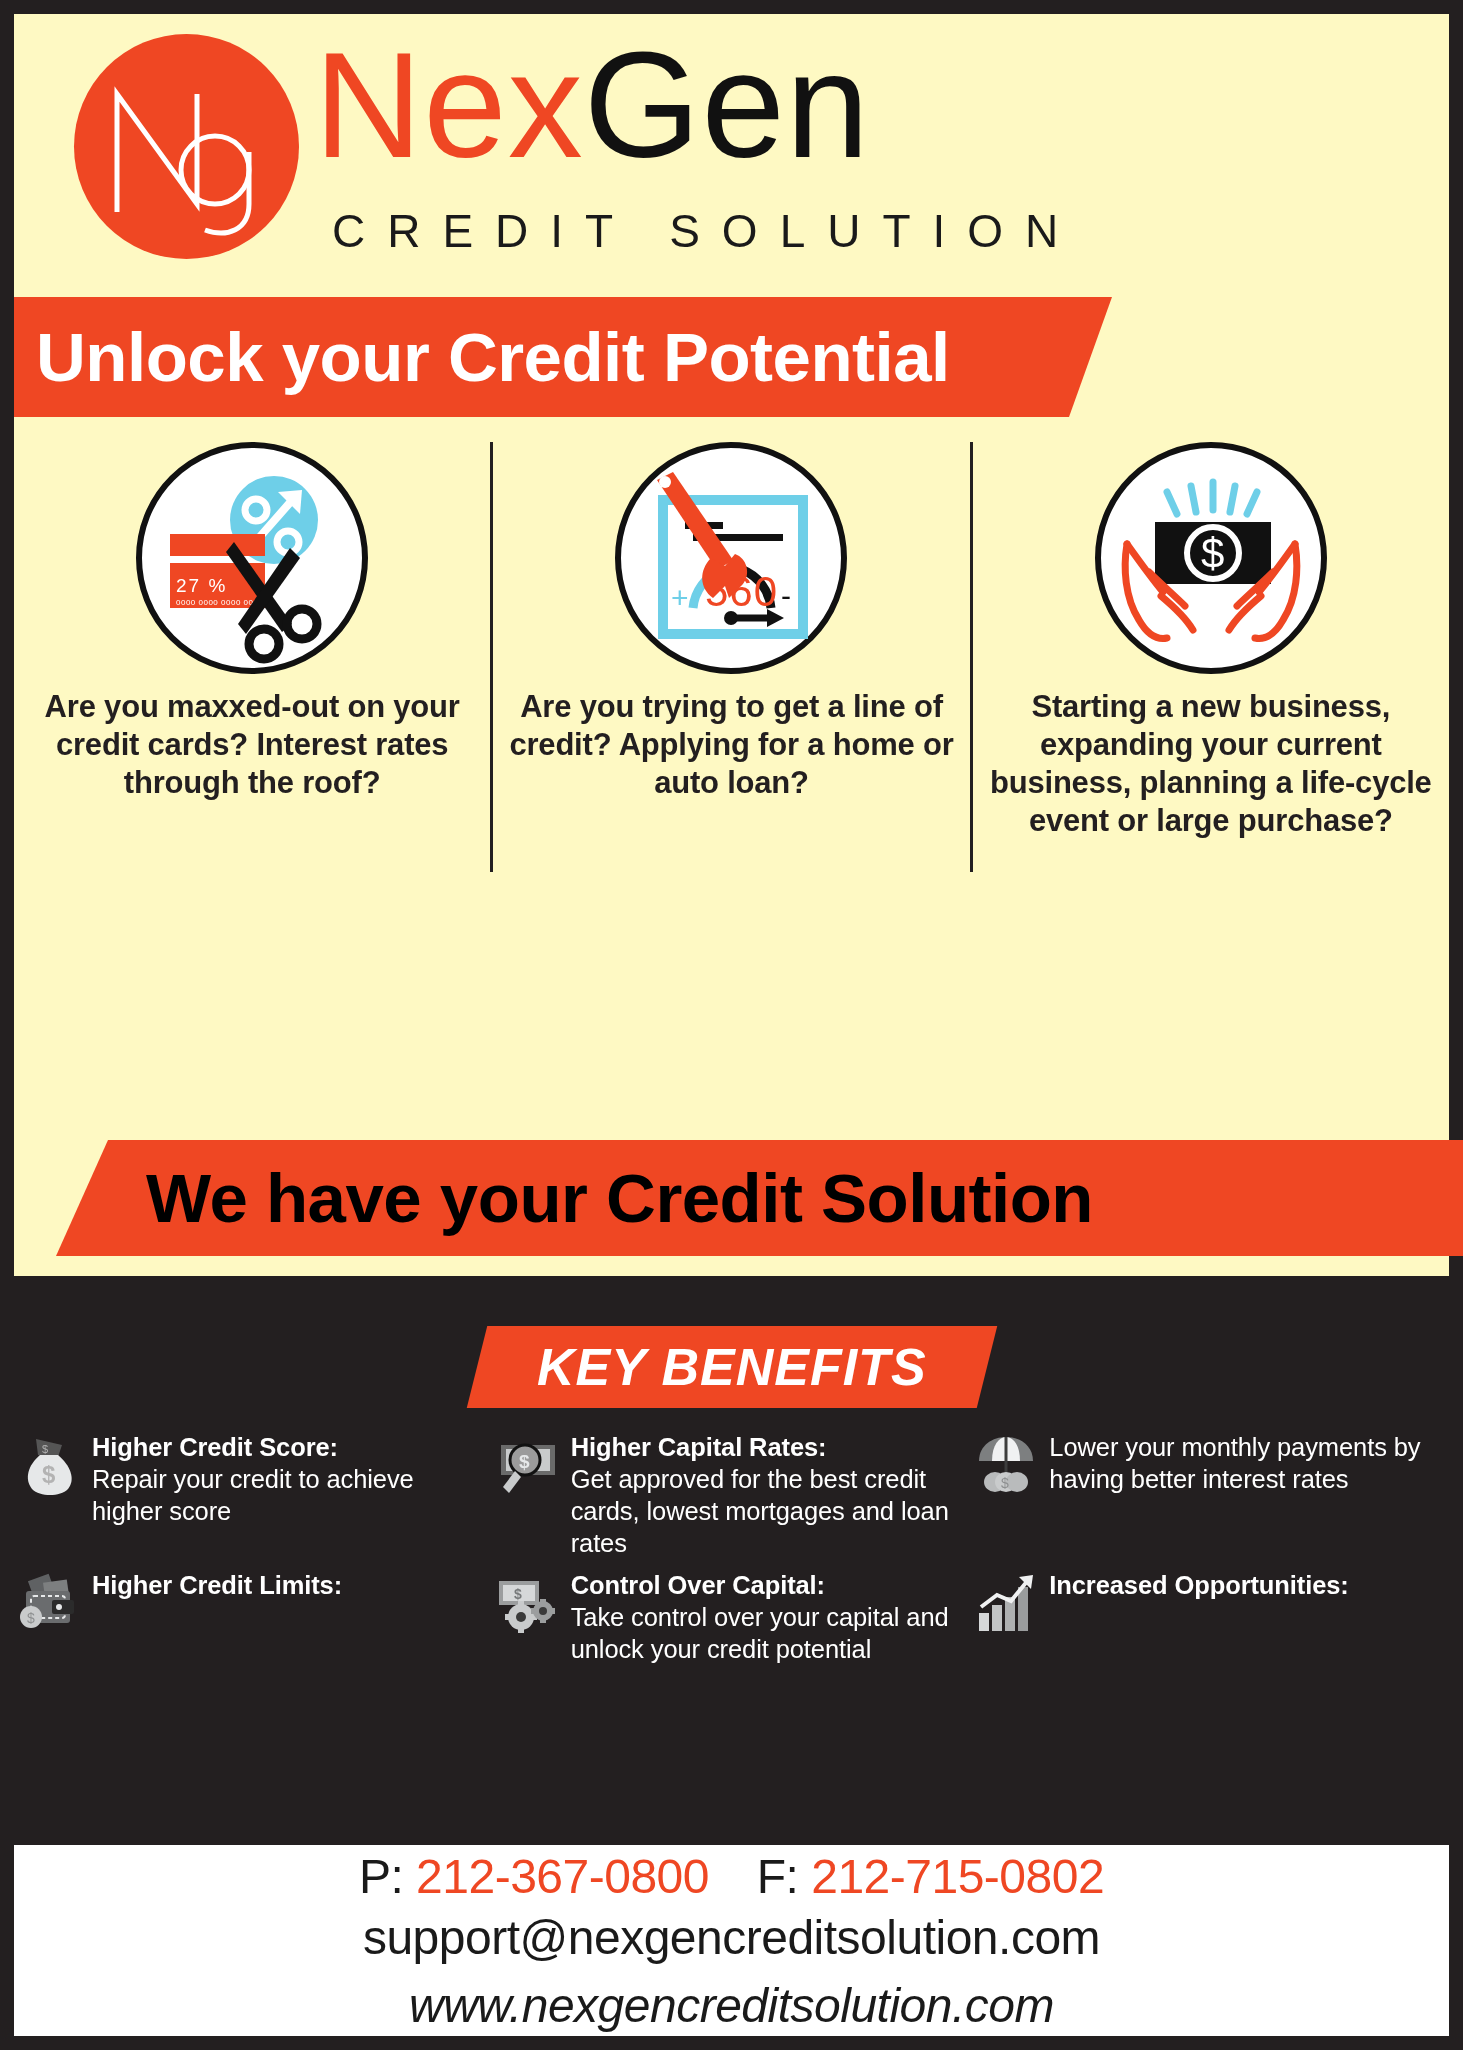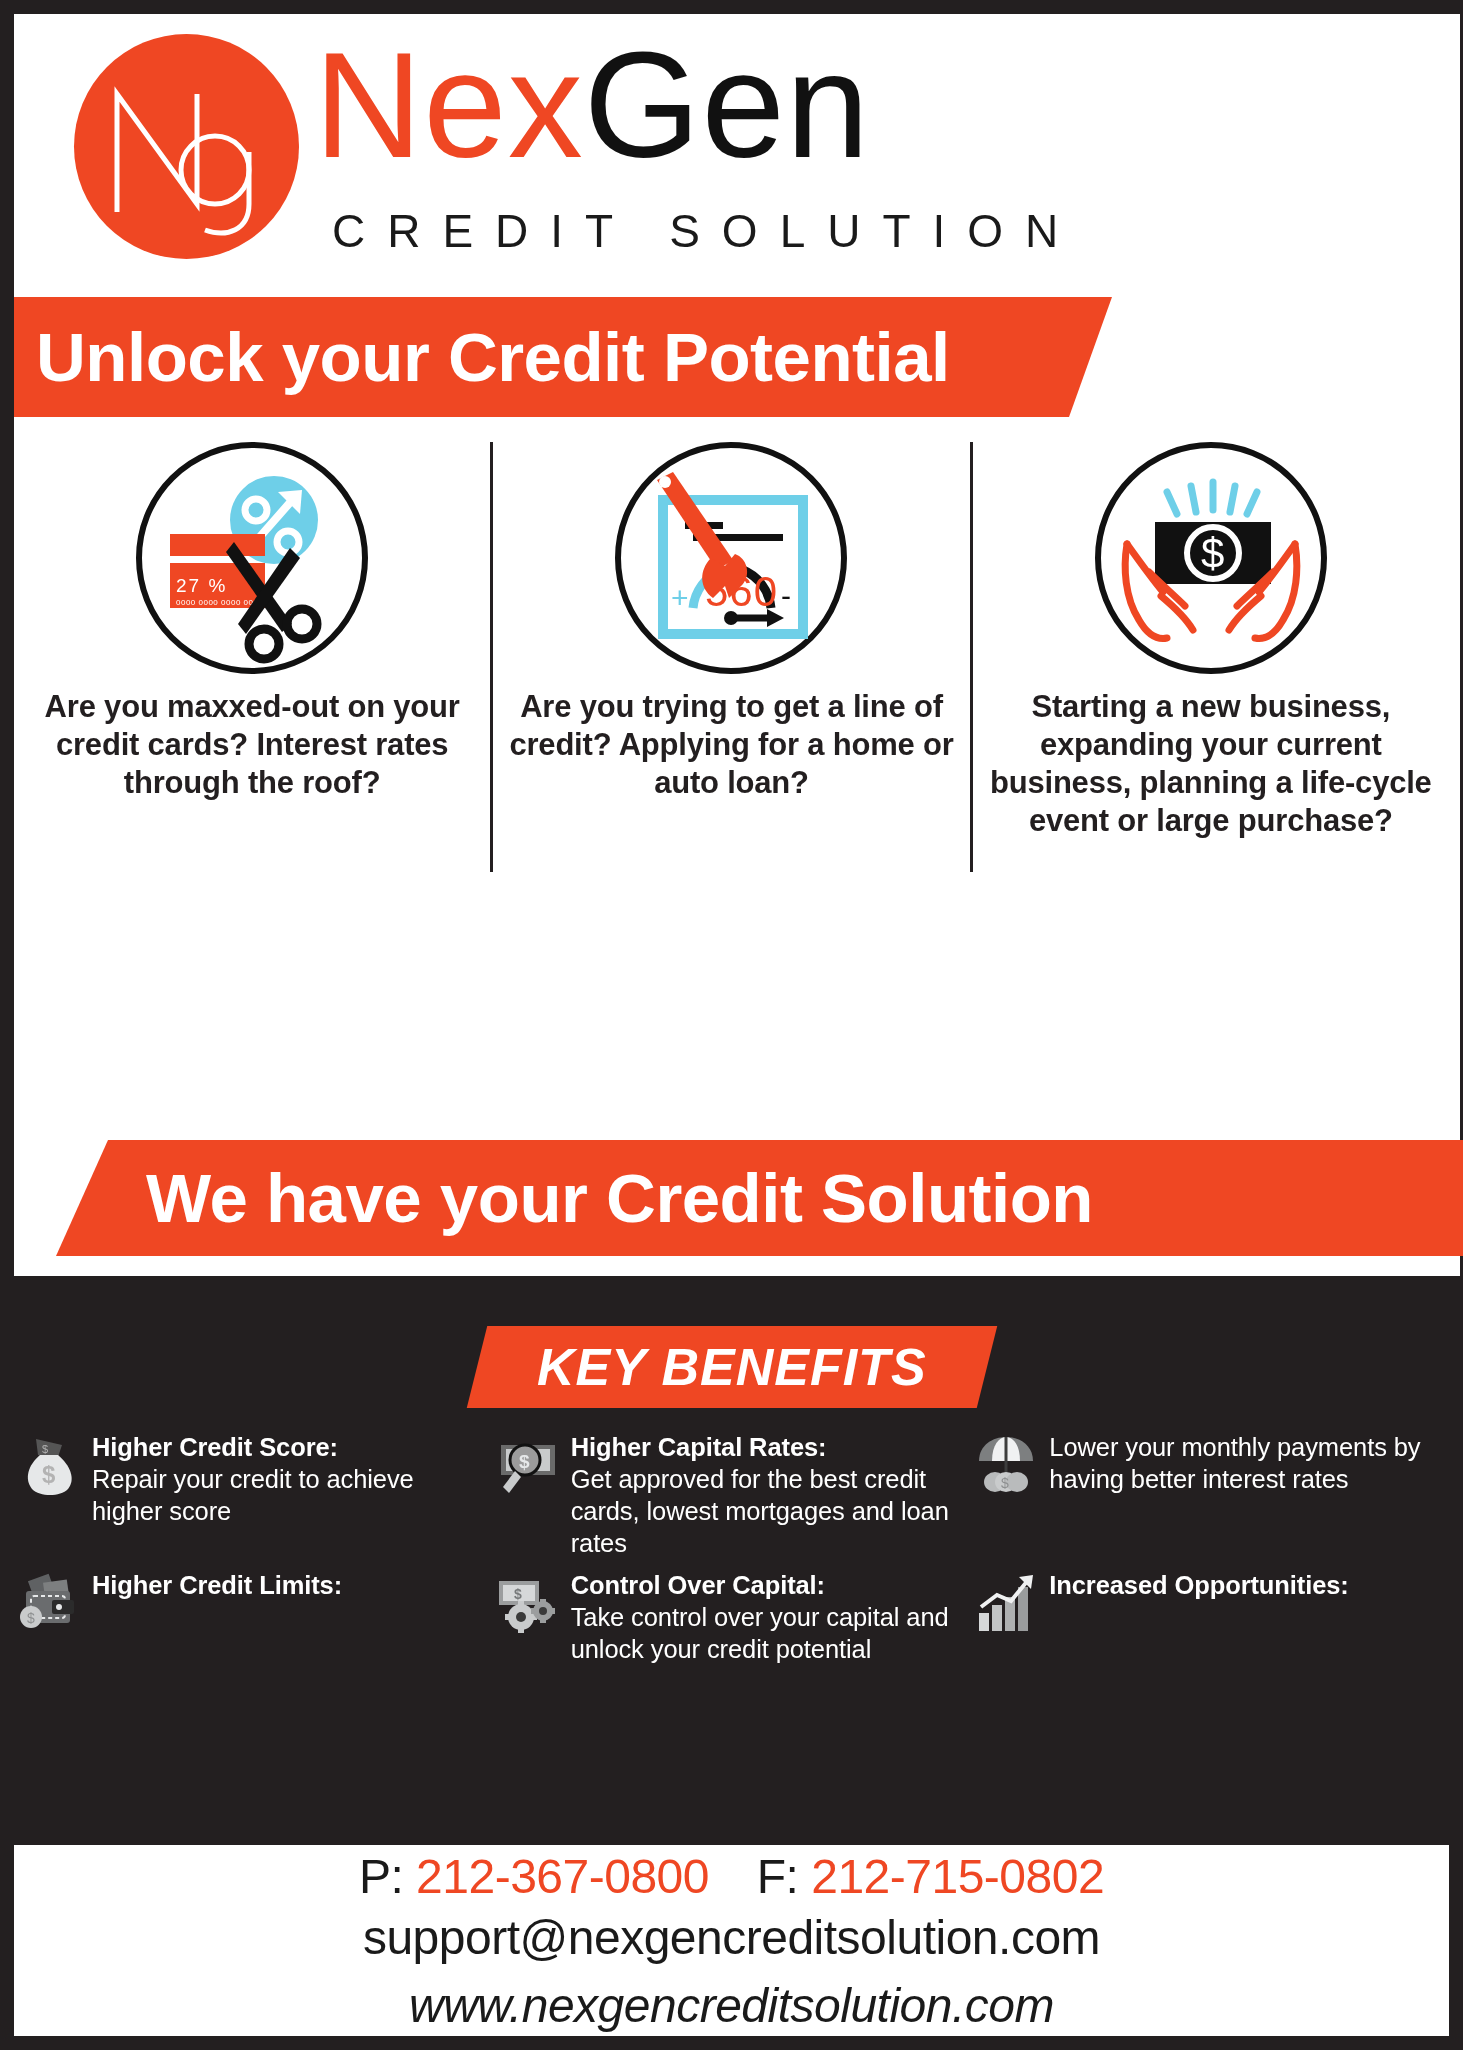--- a/index.html
+++ b/index.html
@@ -11,22 +11,21 @@
   }
   #page{
     position:relative;width:1463px;height:2050px;
     background:#231f20;
     box-sizing:border-box;
   }
 
   
   .white-top{
     position:absolute;left:14px;top:14px;width:1435px;height:1262px;
-    background:#ffffff;
-    padding-left:11px;
+    background:#fef9c3;
   }
 
   
   .logo-wrap{position:absolute;left:0;top:0;width:1435px;height:270px;}
   .logo-circle{
     position:absolute;left:60px;top:20px;width:225px;height:225px;
     border-radius:50%;background:#ef4723;
   }
   .logo-ng{
     position:absolute;left:60px;top:20px;width:225px;height:225px;
@@ -82,21 +81,21 @@
   }
 
   
   .banner2{
     position:absolute;left:56px;top:1140px;width:1407px;height:116px;
     background:#ef4723;
     clip-path:polygon(52px 0, 1407px 0, 1407px 116px, 0 116px);
     display:flex;align-items:center;
   }
   .banner2 .btxt{
-    color:#ffffff;font-size:69px;font-weight:700;
+    color:#000000;font-size:69px;font-weight:700;
     margin-left:90px;white-space:nowrap;letter-spacing:-0.5px;
   }
 
   
   .dark{
     position:absolute;left:0;top:1276px;width:1463px;height:556px;
     background:#231f20;
   }
   .kb-wrap{
     position:absolute;left:0;top:50px;width:1463px;

